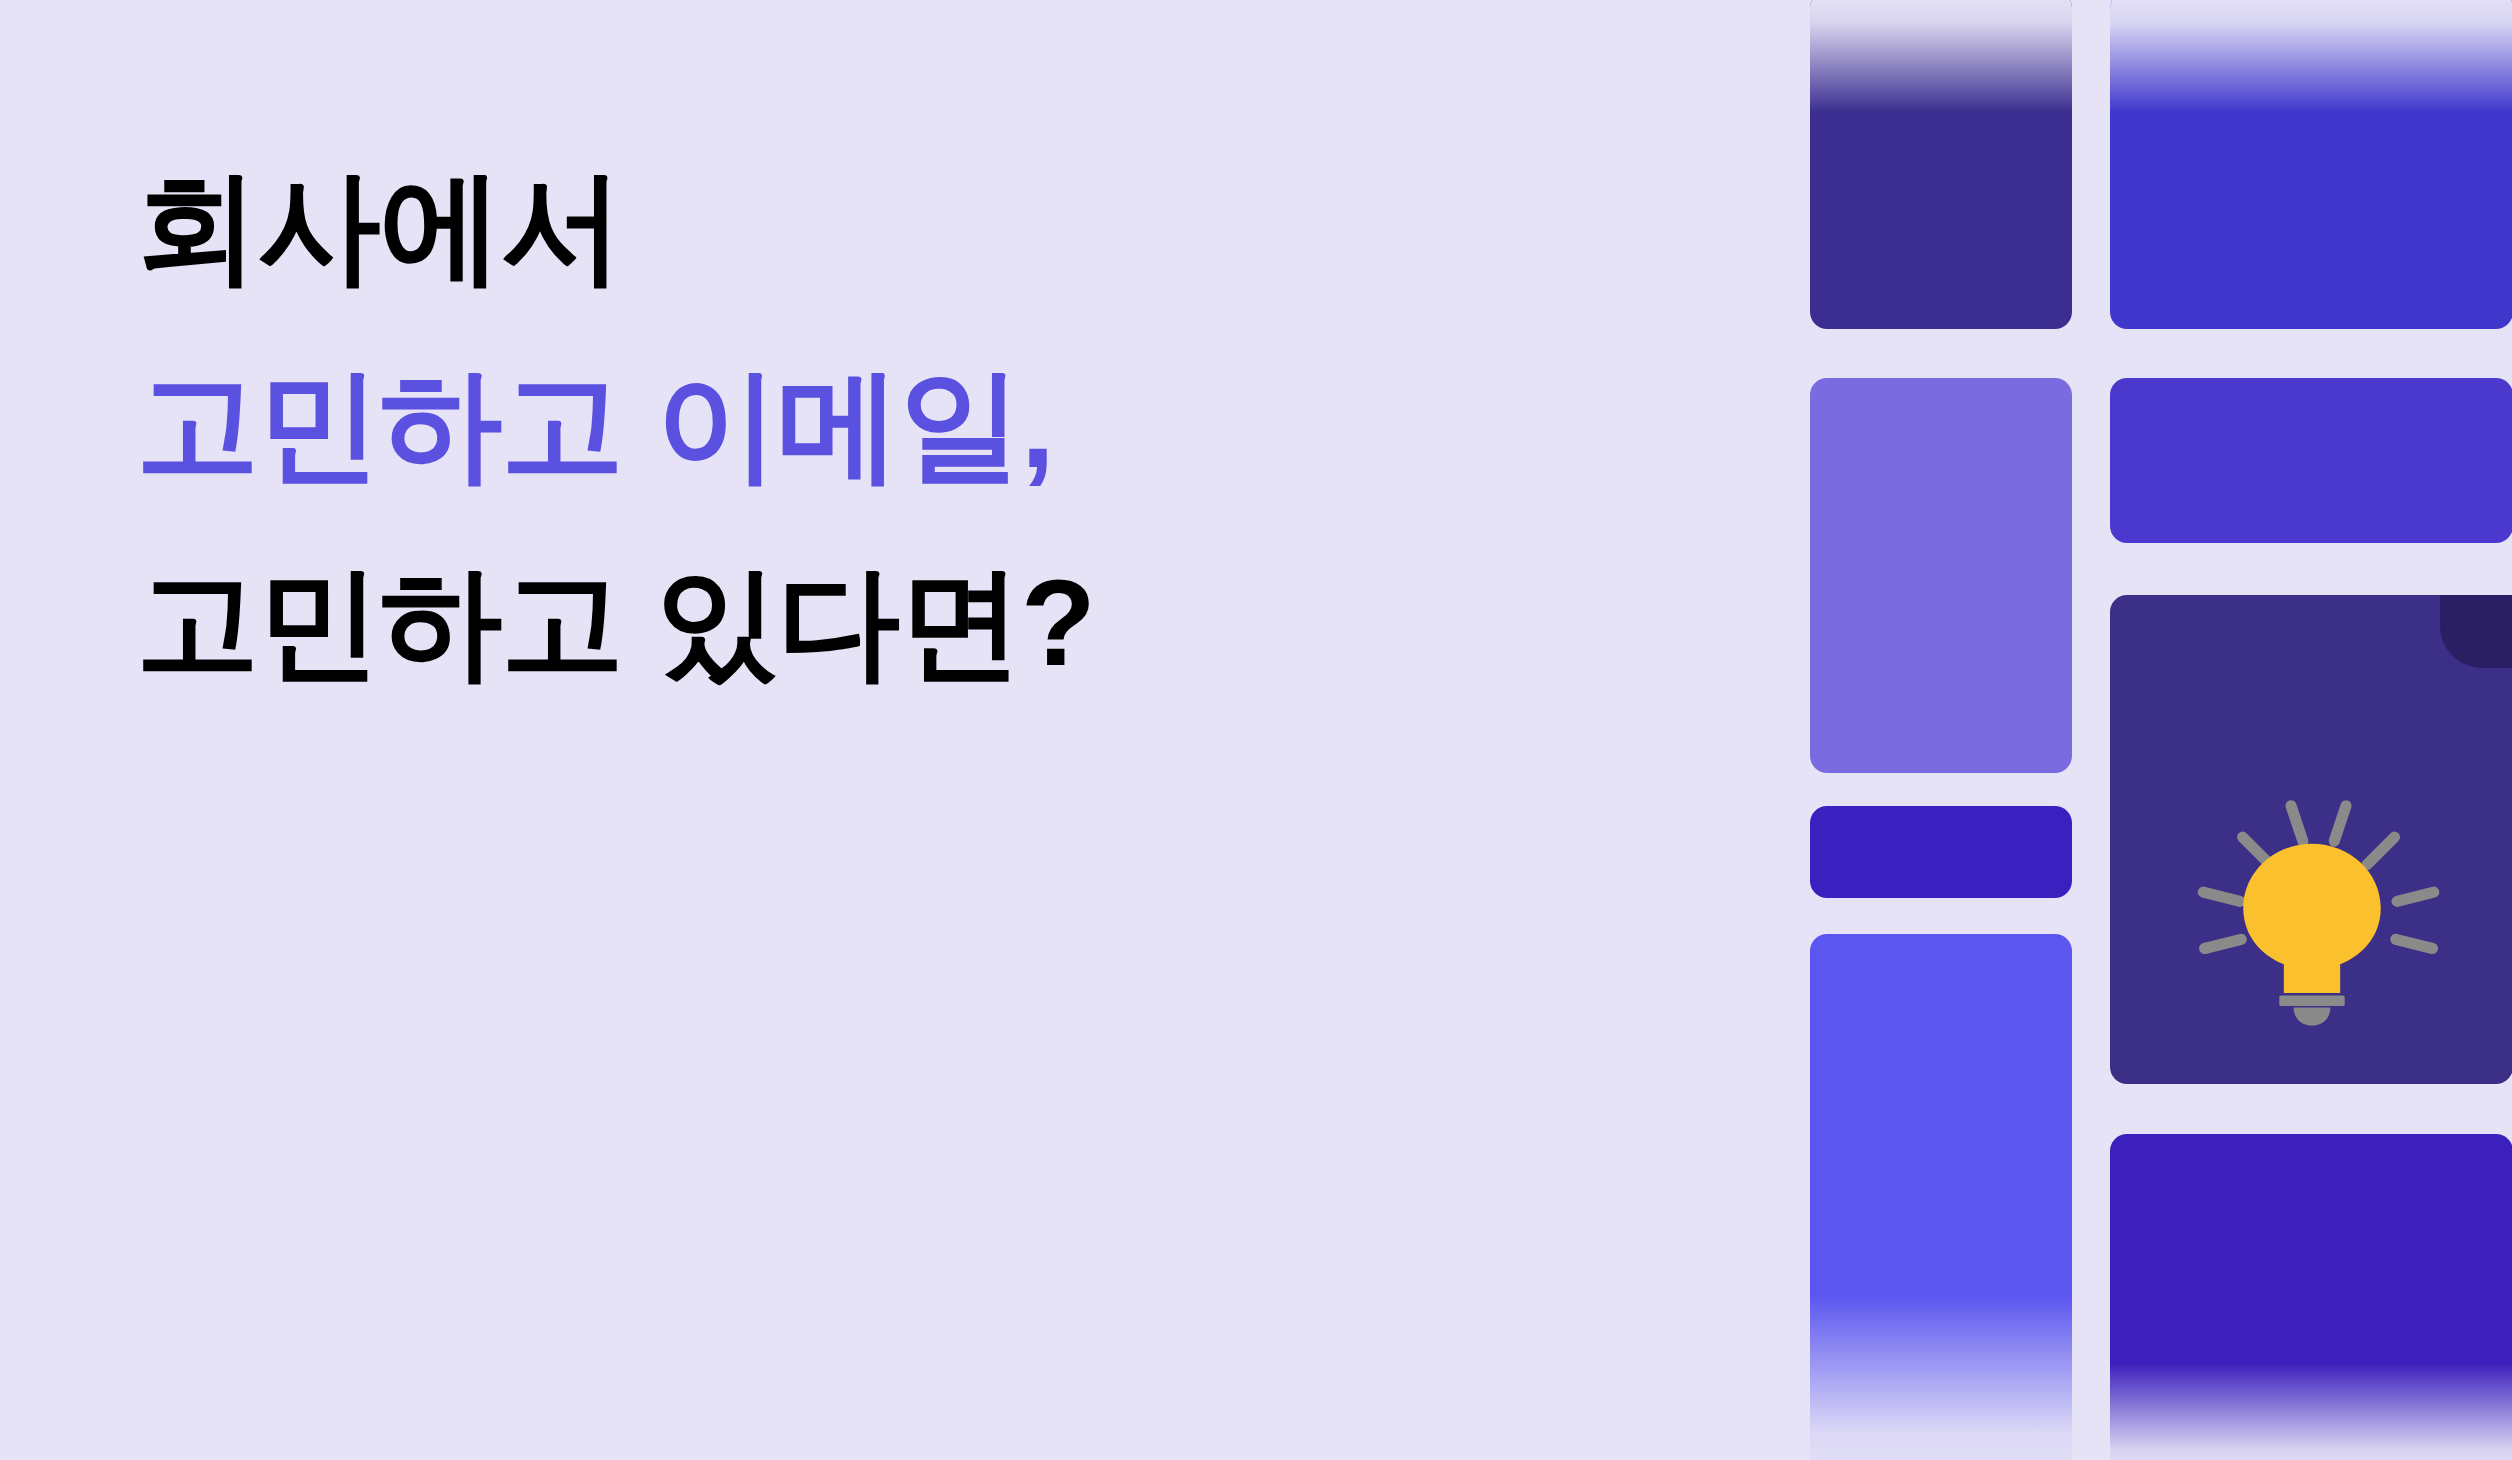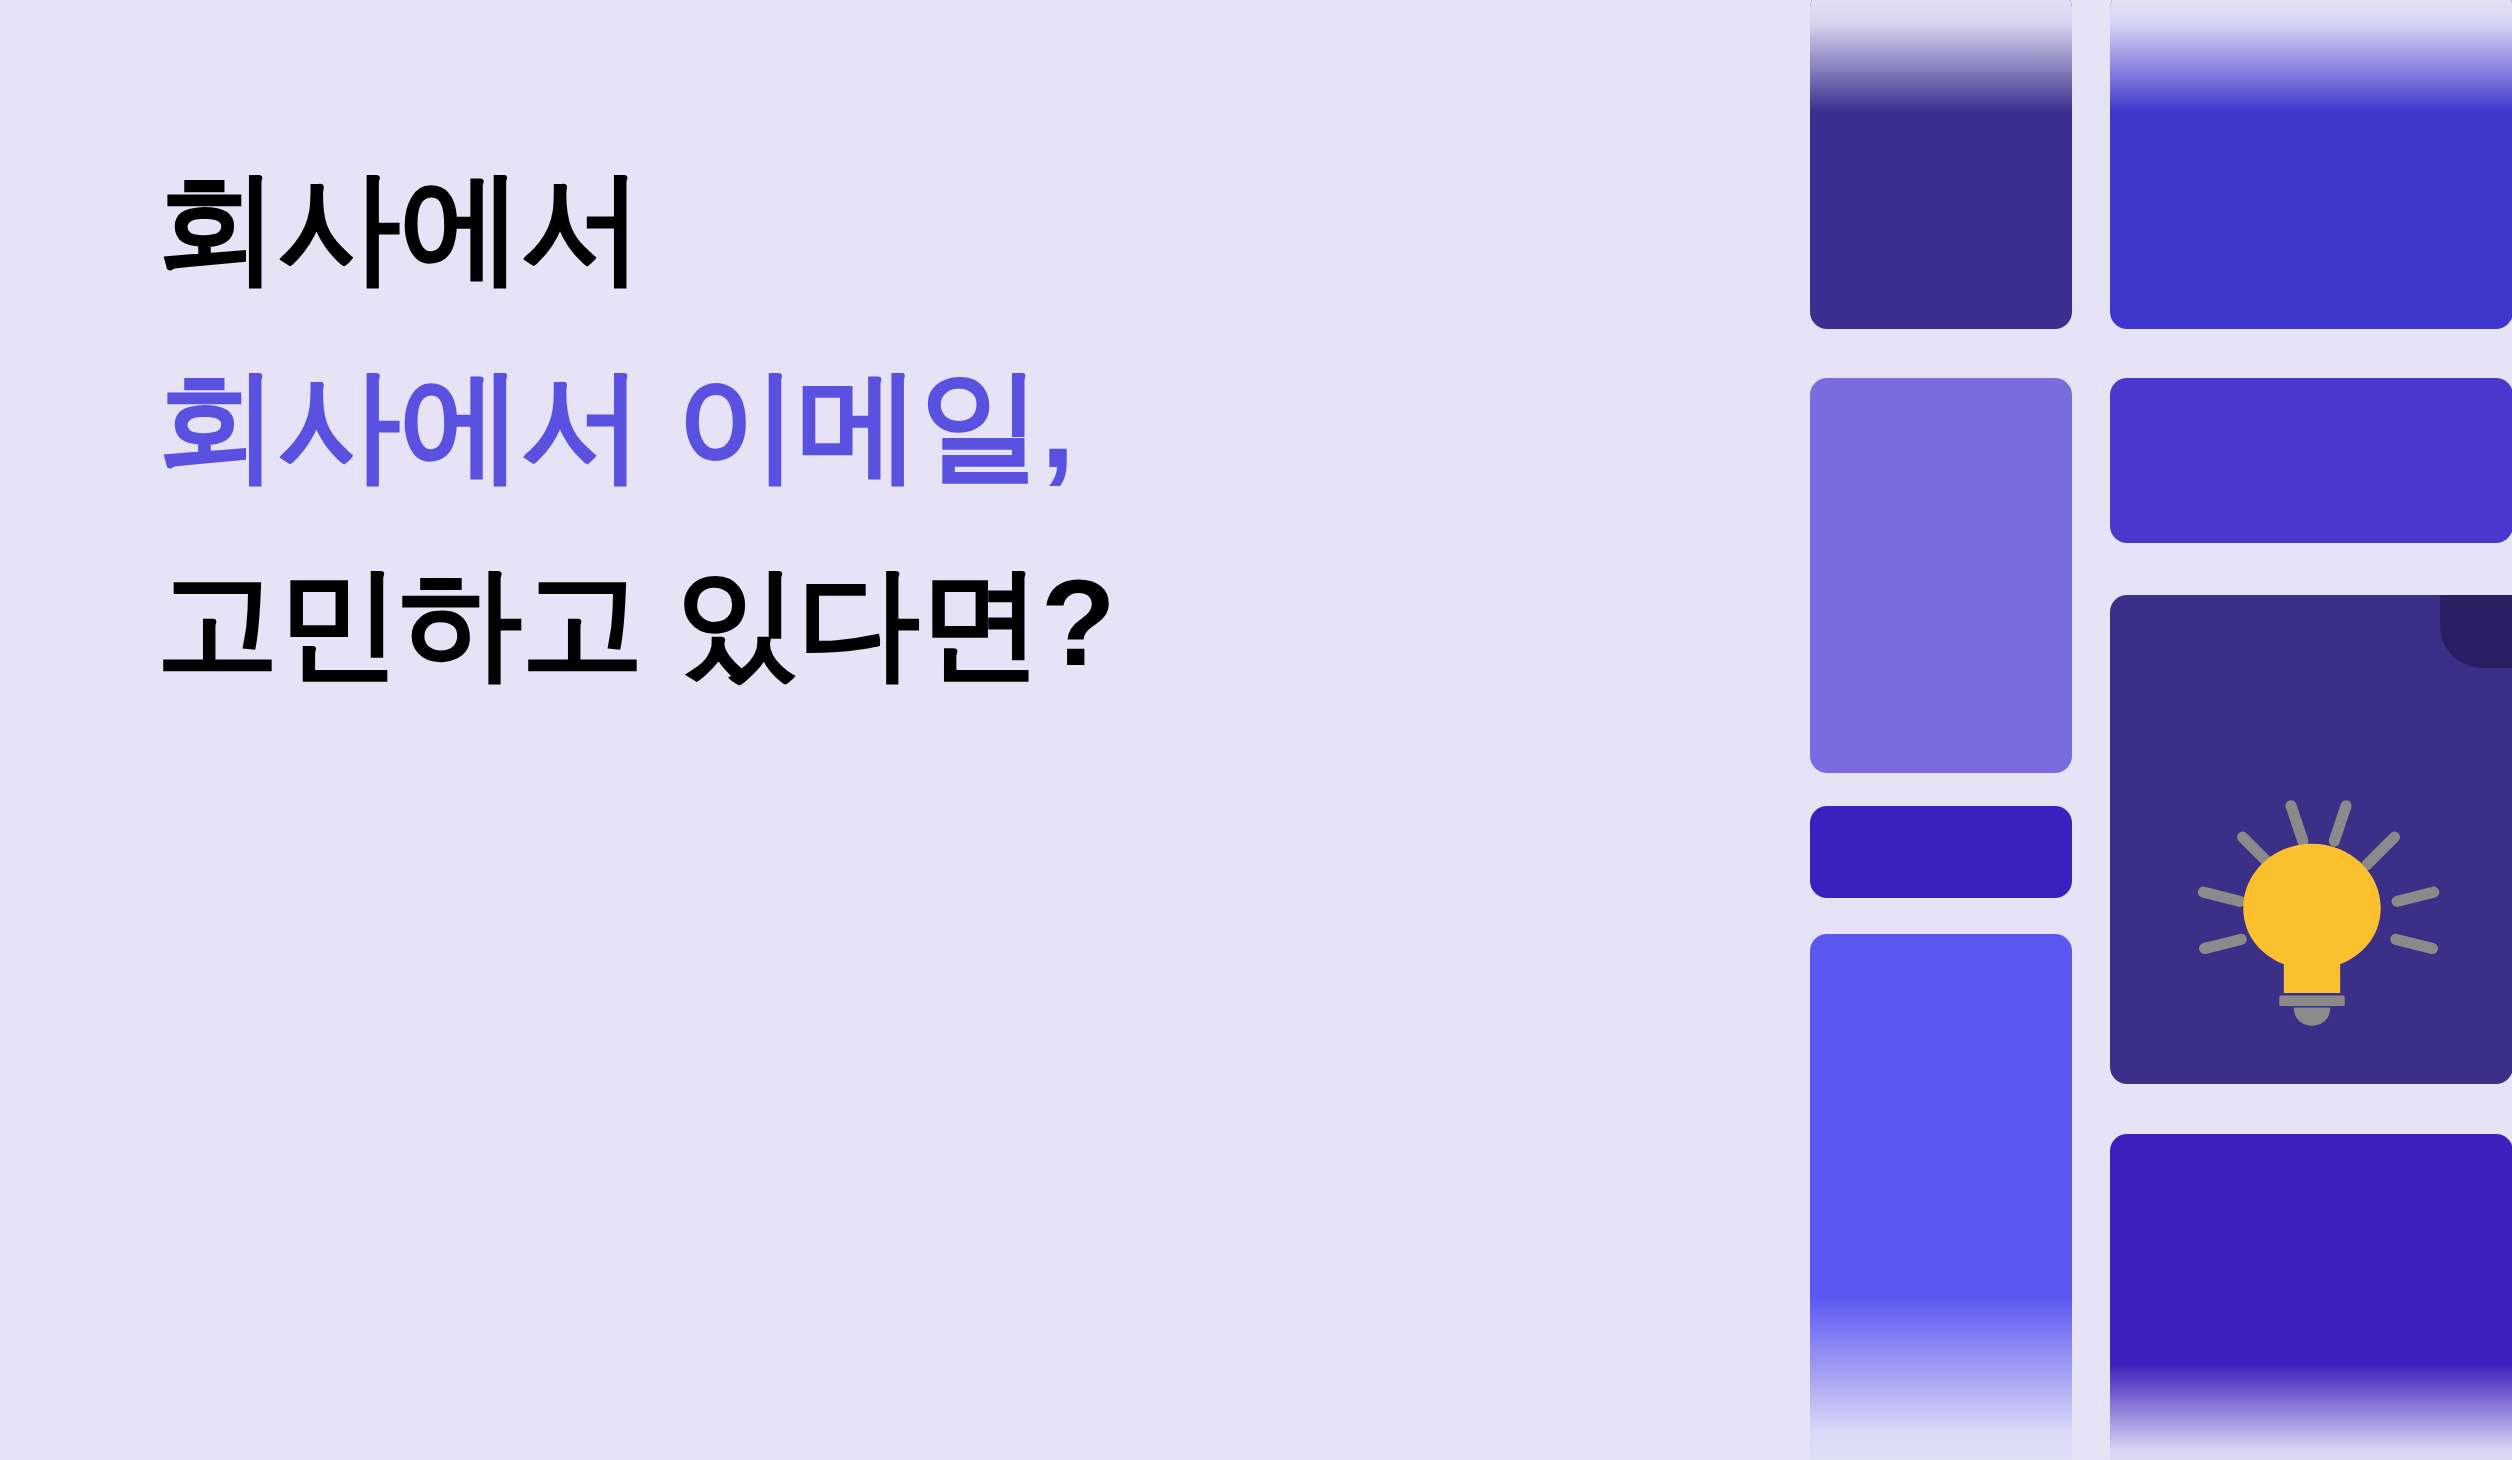--- a/index.html
+++ b/index.html
@@ -19,21 +19,20 @@
     left: 136px;
     top: 128px;
     width: 1505px;
   }
   .hl-line {
     font-weight: 700;
     font-size: 123px;
     line-height: 1.61;
     letter-spacing: -1.3px;
     white-space: nowrap;
-    margin-left: 20px;
   }
   .ink-black { color: #000000; }
   .ink-purple { color: #5b51e0; }
 
   
   #tile-graphic {
     position: absolute;
     left: 1810px;
     top: 0px;
     width: 703px;
@@ -96,21 +95,21 @@
 </head>
 <body>
 
 <div id="headline">
 
   <div class="hl-line">
     <span class="ink-black">회사에서</span>
   </div>
 
   <div class="hl-line">
-    <span class="ink-purple">회사에서 이메일,</span>
+    <span class="ink-purple">고민하고 이메일,</span>
   </div>
 
 
   <div class="hl-line">
     <span class="ink-black">고민하고 있다면?</span>
   </div>
 
 </div>
 
 <div id="tile-graphic">

